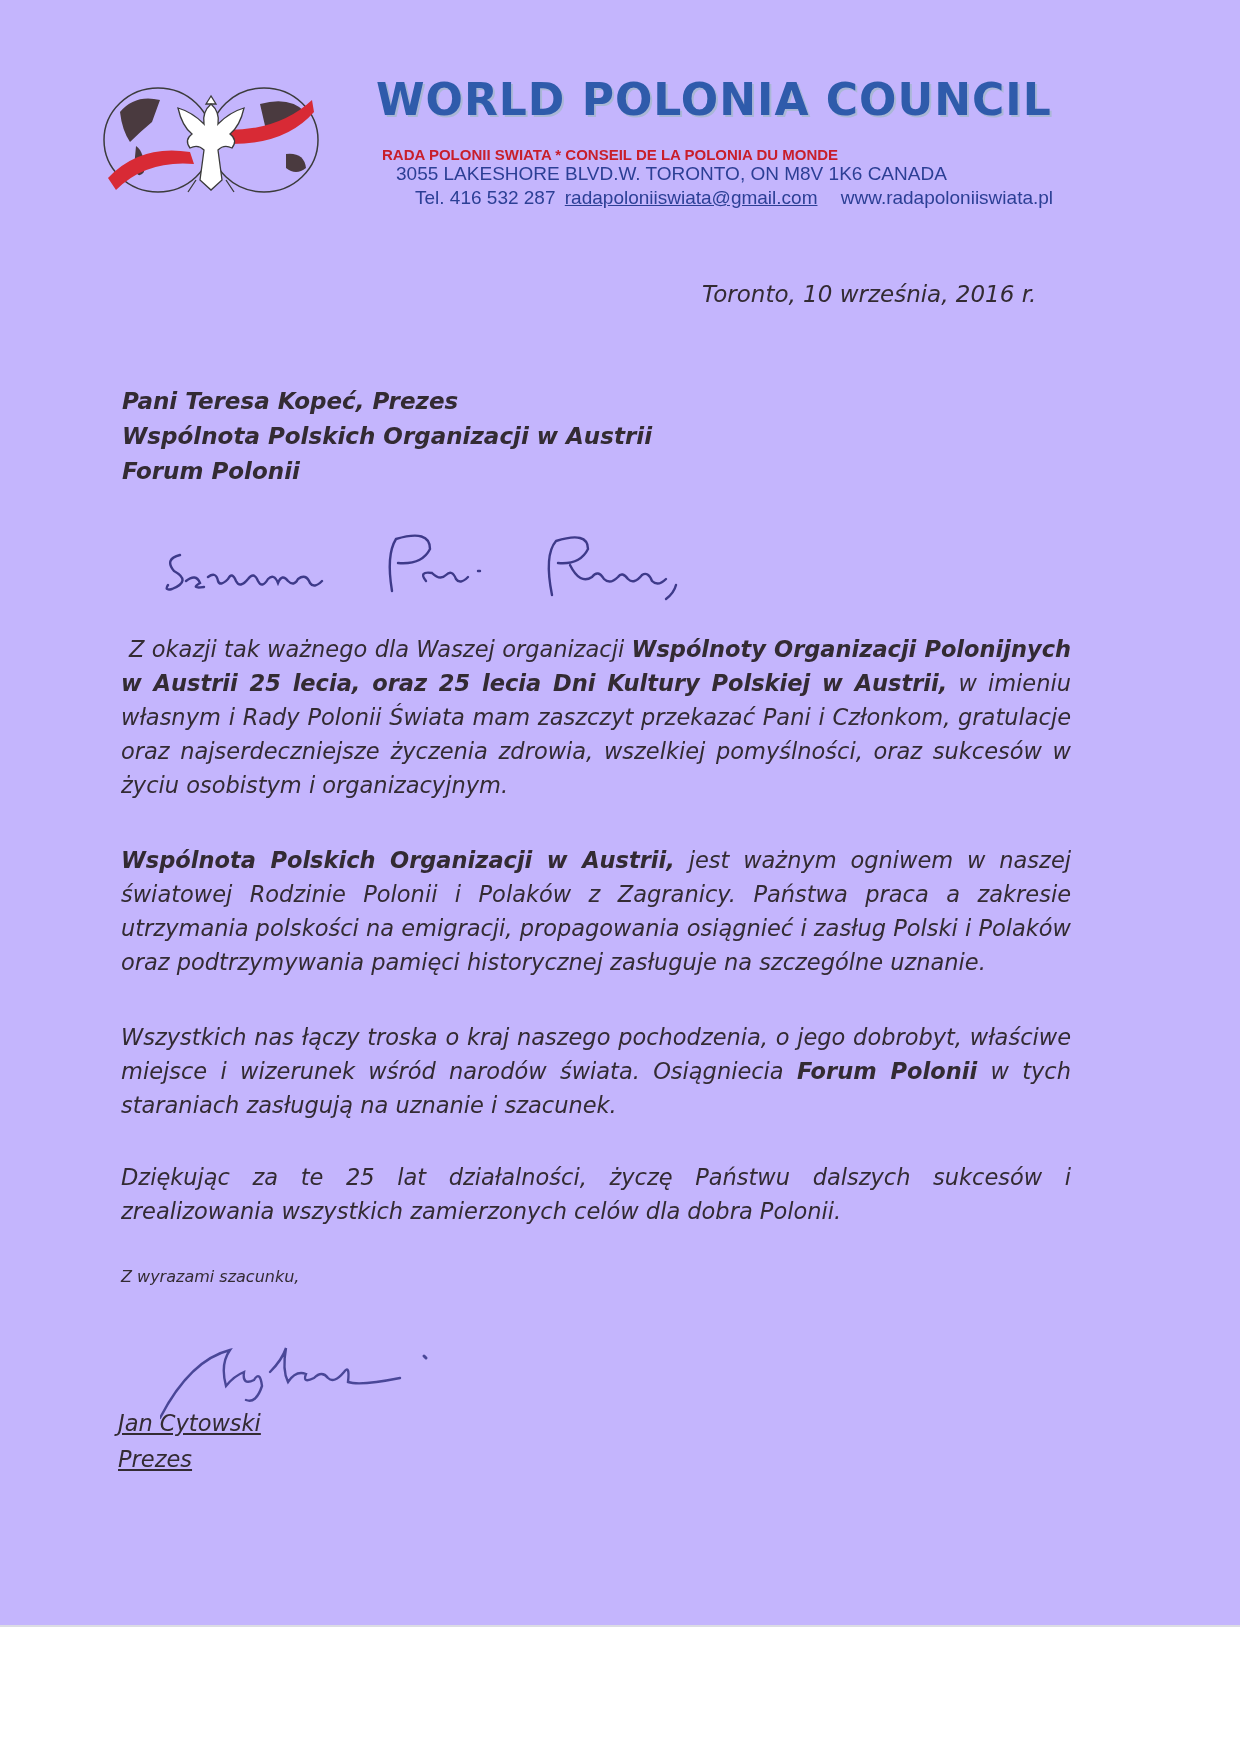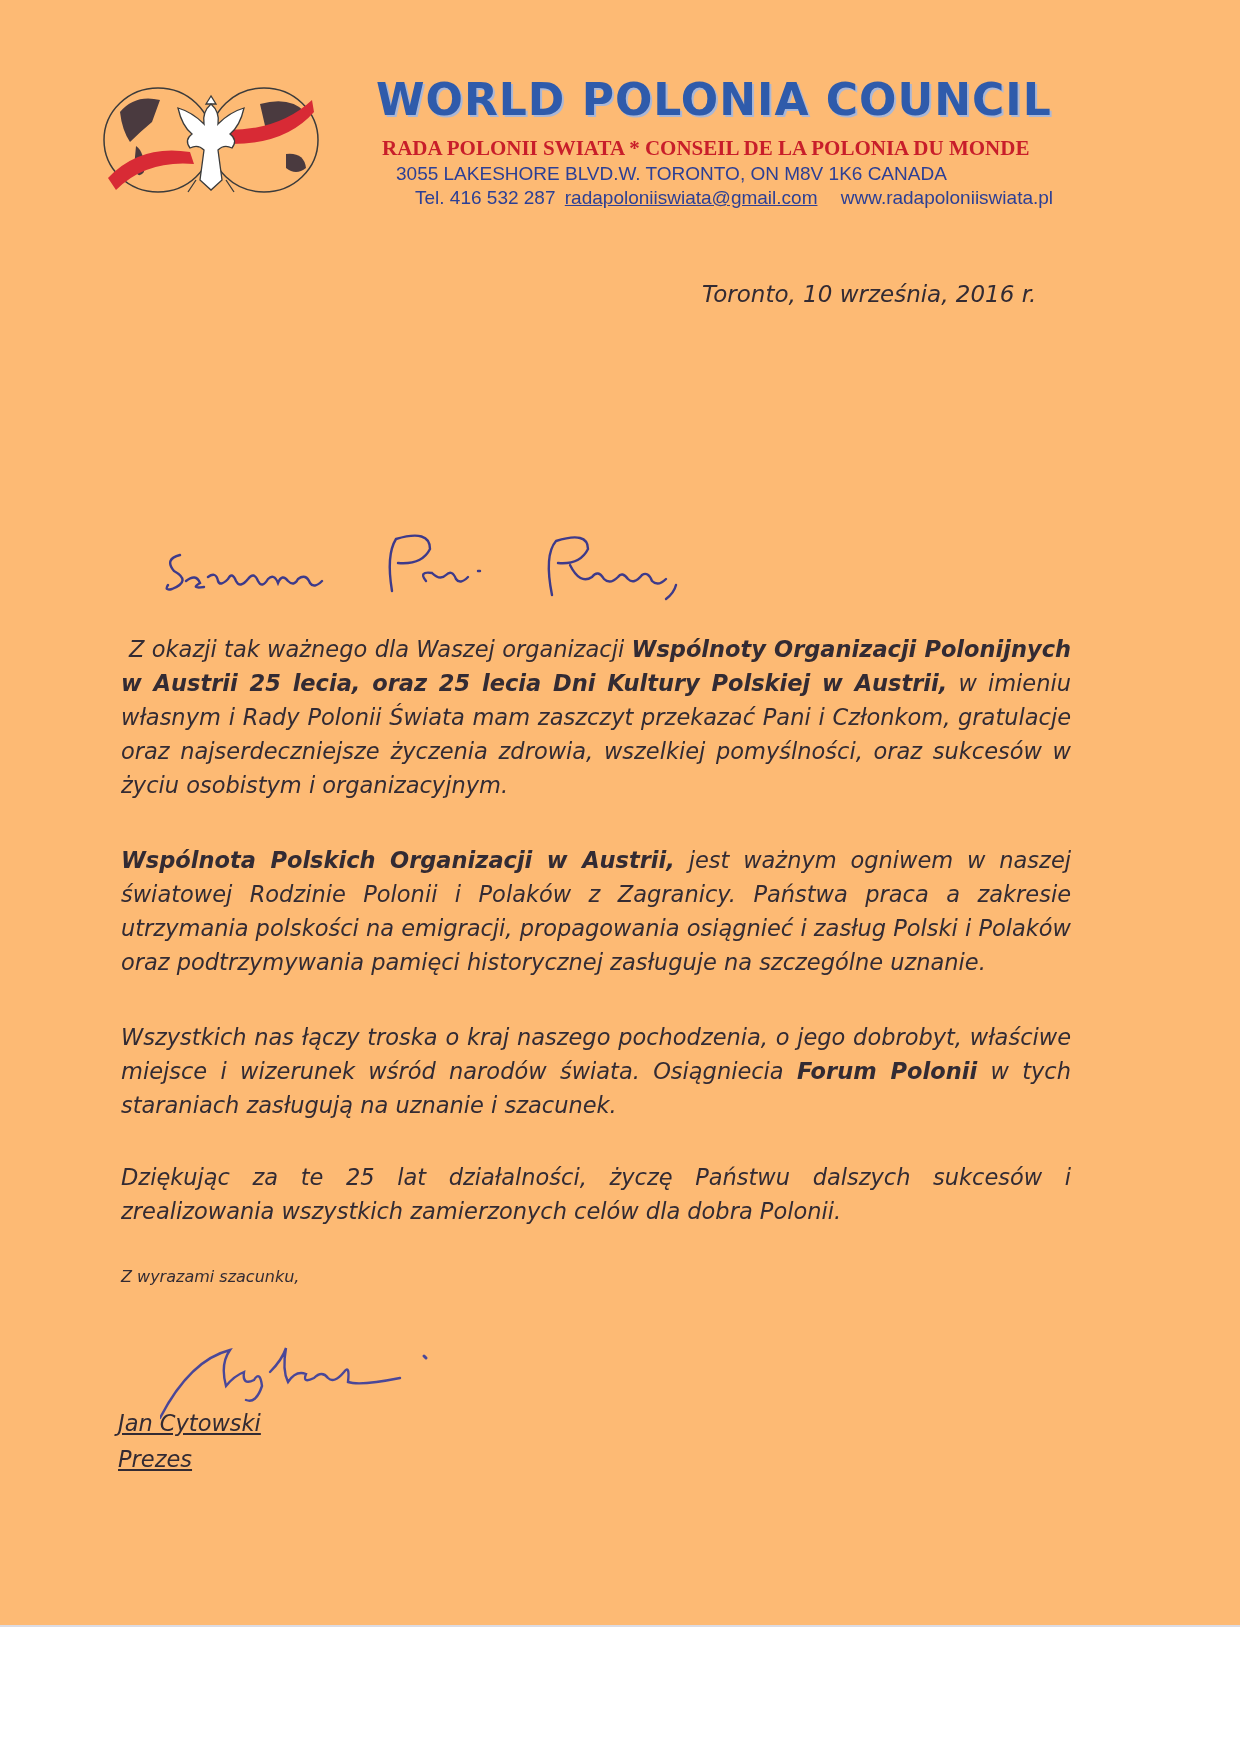--- a/index.html
+++ b/index.html
@@ -2,33 +2,33 @@
 <html><head>
   <meta charset="utf-8">
   <style>
     html, body { margin: 0; padding: 0; }
     body {
       width: 1240px; height: 1753px; background: #ffffff; position: relative; overflow: hidden;
       font-family: "DejaVu Sans", sans-serif;
     }
     .page {
       position: absolute; left: 0; top: 0; width: 1240px; height: 1625px;
-      background: #fdba74;
+      background: #c4b5fd;
       border-bottom: 2px solid #dcdce4;
     }
     .logo { position: absolute; left: 100px; top: 82px; width: 222px; height: 118px; }
     .org-title {
       position: absolute; left: 376px; top: 74px; width: 690px;
       font-family: "DejaVu Sans", sans-serif; font-weight: bold; font-size: 44px;
       color: #2f5bab; letter-spacing: 1px; white-space: nowrap;
       text-shadow: 2px 2px 0 #aab7d6;
     }
     .org-sub {
-      position: absolute; left: 382px; top: 136px; white-space: nowrap;
-      font-family: Liberation Serif, serif; font-weight: bold; font-size: 21px; color: #c81e2a;
+      position: absolute; left: 382px; top: 146px; white-space: nowrap;
+      font-family: Liberation Sans, sans-serif; font-weight: bold; font-size: 15px; color: #c81e2a;
     }
     .org-addr {
       position: absolute; left: 396px; top: 163px; white-space: nowrap;
       font-family: "Liberation Sans", sans-serif; font-size: 19px; color: #2c3f95;
     }
     .org-contact {
       position: absolute; left: 367px; top: 187px; white-space: nowrap;
       font-family: "Liberation Sans", sans-serif; font-size: 19px; color: #2c3f95; margin-left: 48px;
     }
     .org-contact .email { text-decoration: underline; margin: 0 4px; color: #2c3f95; }
@@ -73,20 +73,25 @@
   <div class="org-sub">RADA POLONII SWIATA * CONSEIL DE LA POLONIA DU MONDE</div>
   <div class="org-addr">3055 LAKESHORE BLVD.W. TORONTO, ON M8V 1K6  CANADA</div>
   <div class="org-contact">
     <span>Tel. 416 532 287</span>
     <span class="email">radapoloniiswiata@gmail.com</span>
     <span class="web">www.radapoloniiswiata.pl</span>
   </div>
 
   <div class="txt date">Toronto, 10 września, 2016 r.</div>
 
+  <div class="txt recipient">
+    <div>Pani Teresa Kopeć, Prezes</div>
+    <div>Wspólnota Polskich Organizacji w Austrii</div>
+    <div>Forum Polonii</div>
+  </div>
 
   <svg class="salutation" viewBox="0 0 560 80">
     <title>Szanowna Pani Prezes,</title>
     <g fill="none" stroke="#3e3a8a" stroke-width="2.4" stroke-linecap="round">
       <path d="M20 30 Q4 34 14 46 Q32 56 12 64 Q4 66 8 60 M26 56 Q36 48 40 58 Q30 64 44 62 M48 52 Q56 46 58 56 Q60 62 68 54 Q72 46 76 56 Q80 64 88 54 Q94 46 98 56 Q102 64 108 54 Q114 48 118 58 Q122 48 128 56 Q134 62 138 54 Q146 48 150 58 Q154 64 162 56"></path>
       <path d="M232 66 Q226 30 236 14 Q270 4 270 24 Q262 40 238 38 M266 56 Q258 46 272 48 Q280 56 286 50 Q292 44 296 54 Q300 60 308 52 M318 46 L320 46"></path>
       <path d="M392 70 Q384 30 396 16 Q428 6 428 24 Q420 40 398 38 M410 40 Q420 60 432 52 Q438 44 444 54 Q450 60 458 52 Q462 46 468 54 Q474 60 482 50 Q488 46 492 56 Q498 62 506 54 M516 60 Q514 68 506 74"></path>
     </g>
   </svg>
 

